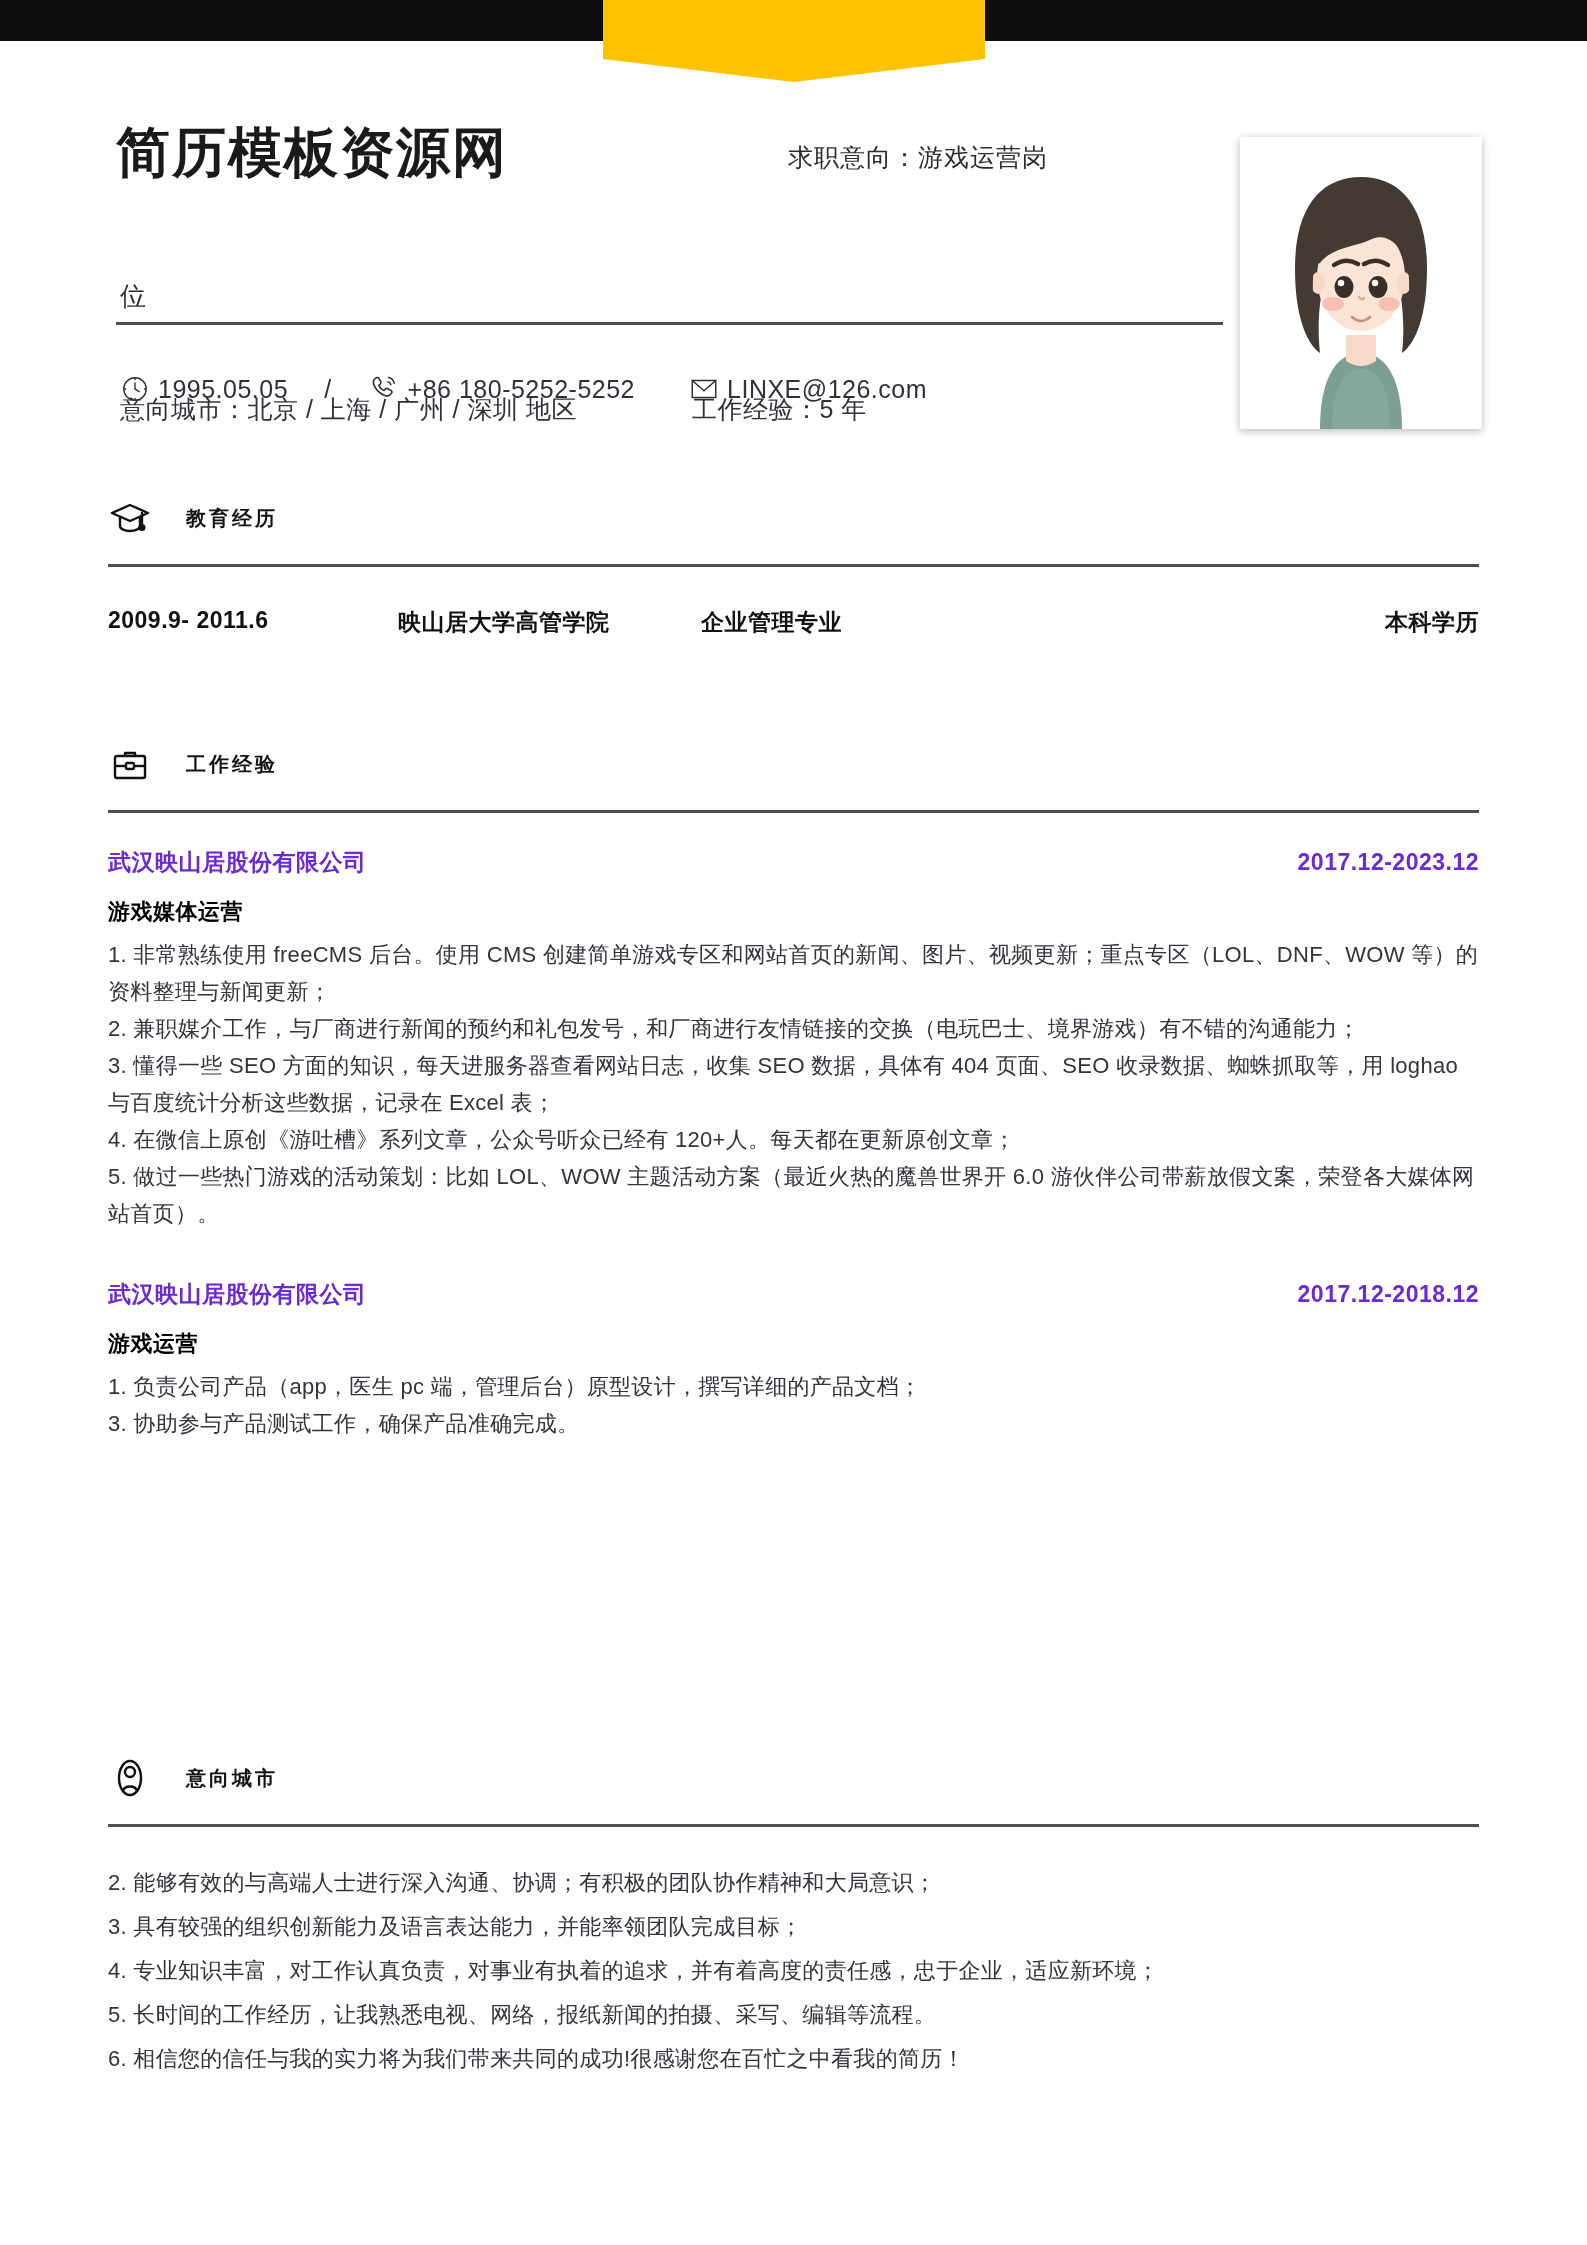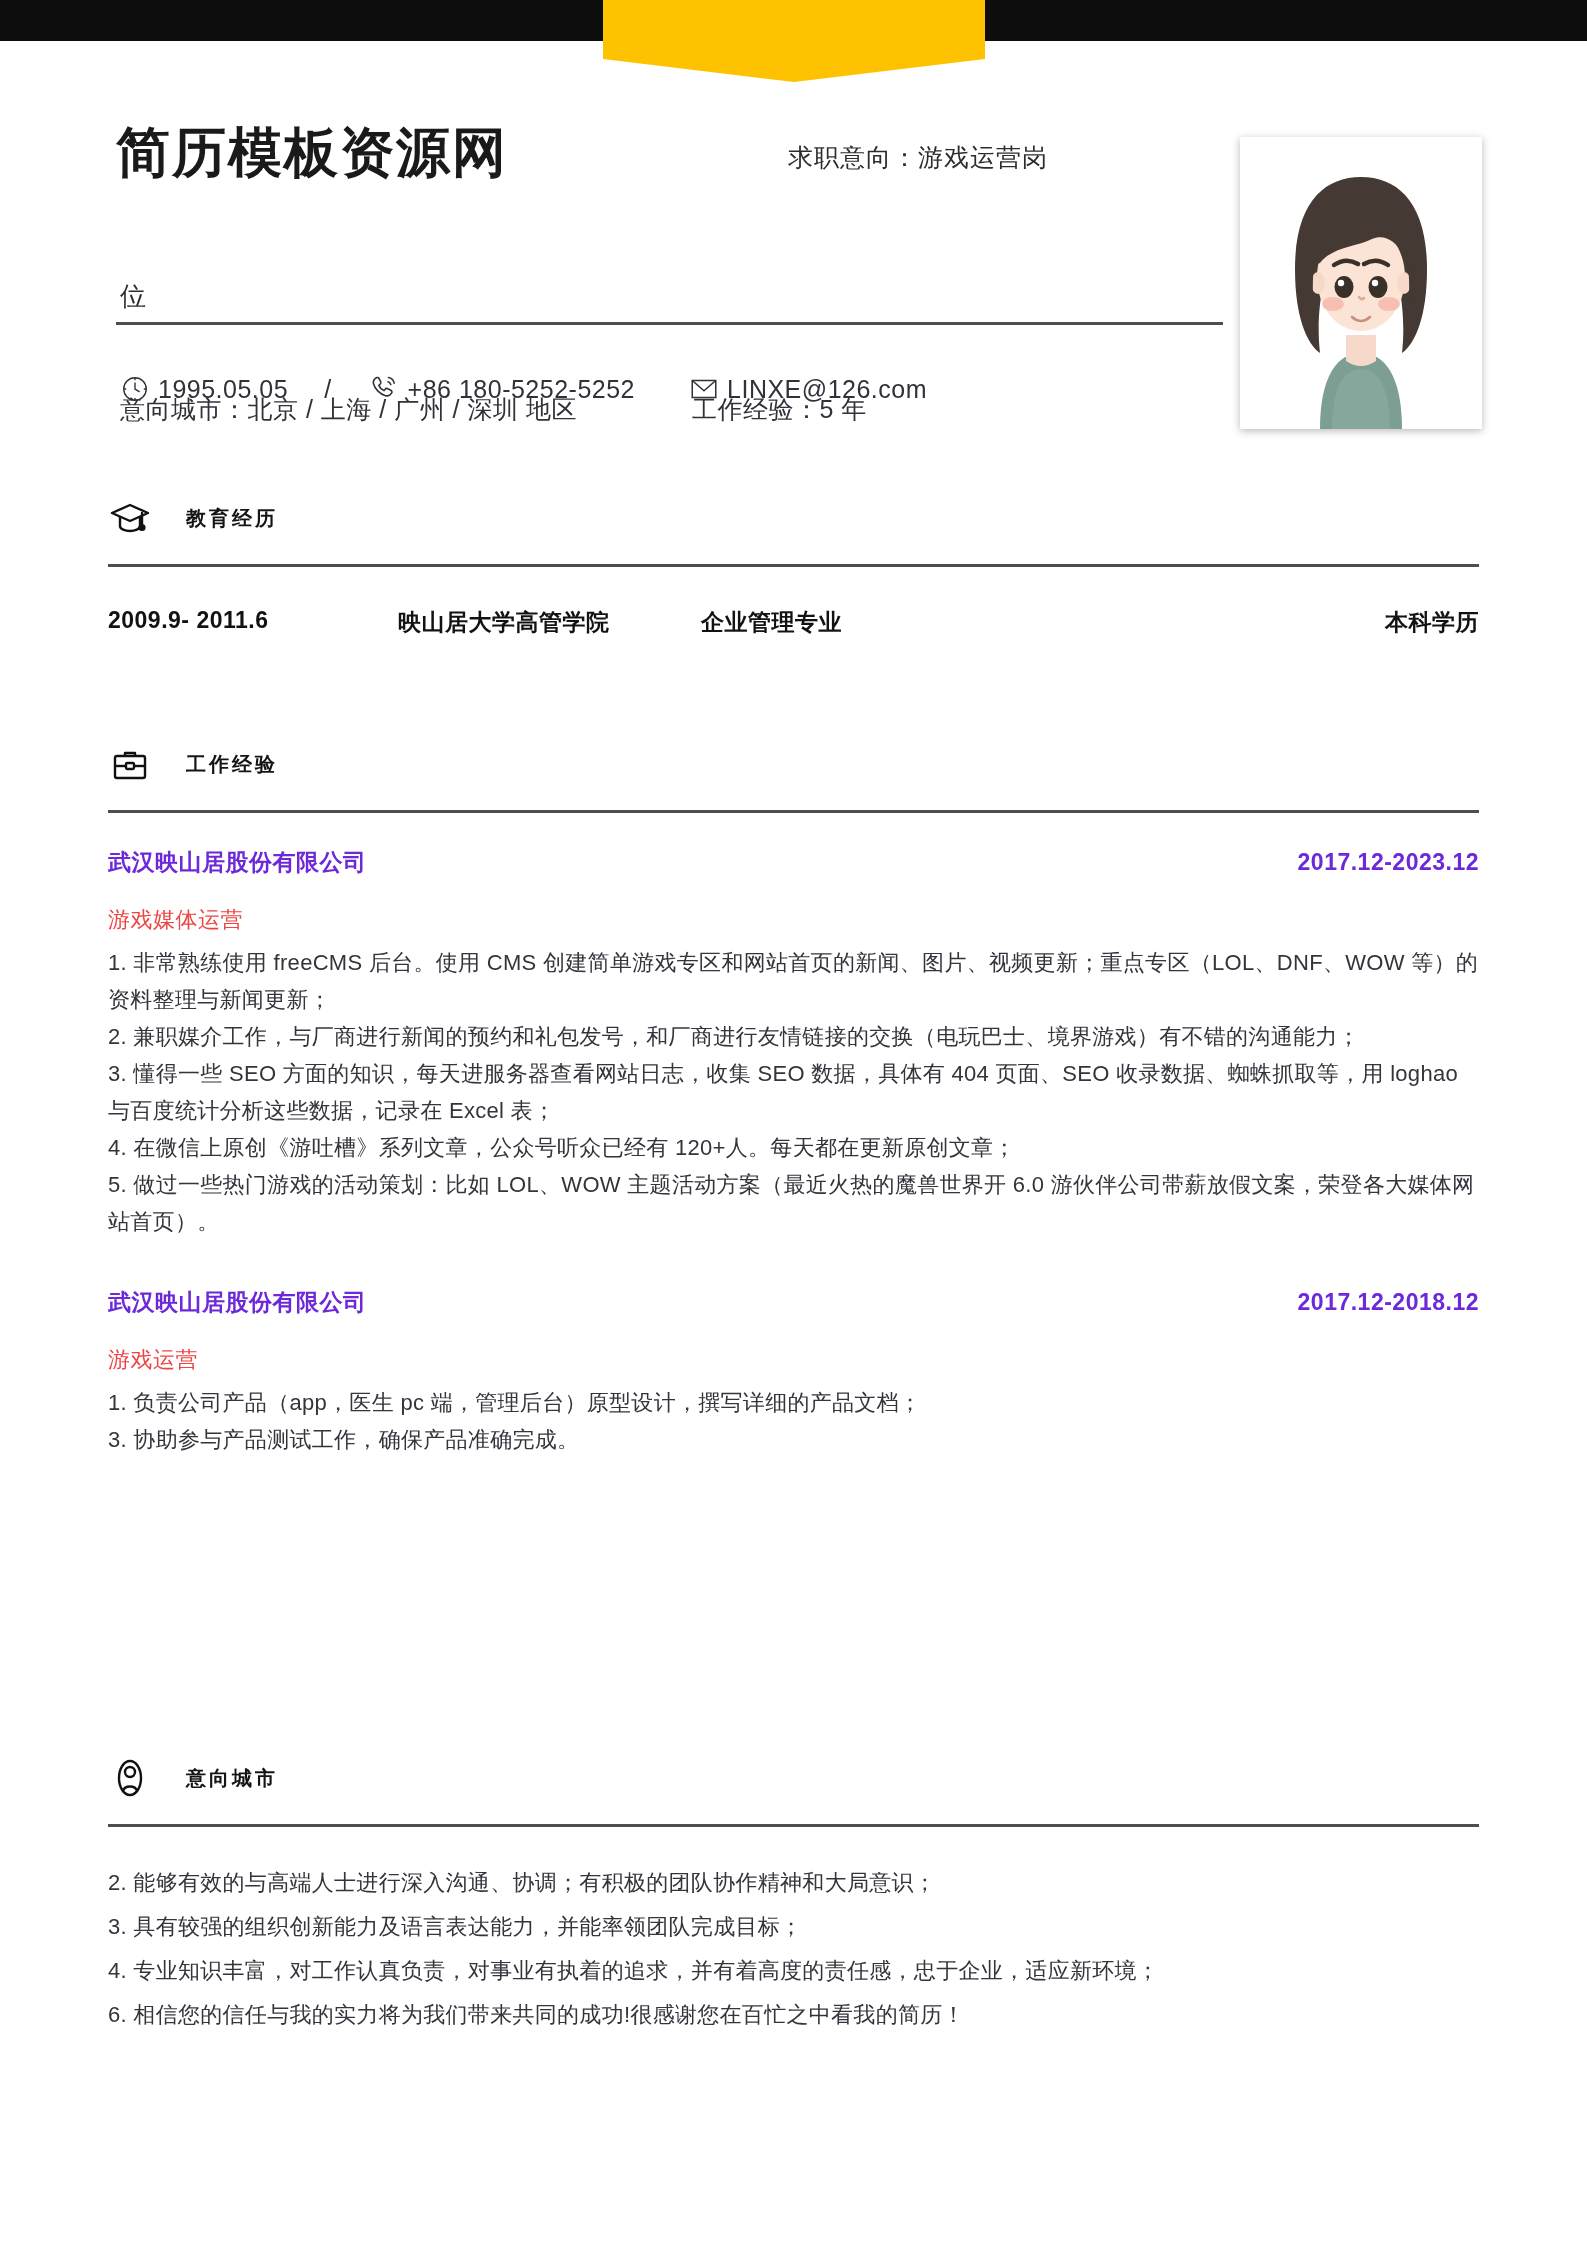--- a/index.html
+++ b/index.html
@@ -151,23 +151,23 @@
     display: flex;
     justify-content: space-between;
     align-items: baseline;
     font-size: 23px;
     font-weight: 700;
     color: #6d28d9;
     letter-spacing: .5px;
   }
   .job-role {
     font-size: 22px;
-    font-weight: 400;
-    color: #ef4444;
-    margin-top: 27px;
+    font-weight: 700;
+    color: #000000;
+    margin-top: 19px;
     letter-spacing: .5px;
   }
   .bullets { margin-top: 10px; }
   .bullets li {
     font-size: 22px;
     line-height: 1.68;
     color: #33343c;
     letter-spacing: .3px;
     list-style: none;
   }
@@ -355,15 +355,16 @@
       </svg>
     </span>
     <span class="sec-title">意向城市</span>
   </div>
   <div class="sec-rule"></div>
 
   <ul id="intro-list">
     <li>2. 能够有效的与高端人士进行深入沟通、协调；有积极的团队协作精神和大局意识；</li>
     <li>3. 具有较强的组织创新能力及语言表达能力，并能率领团队完成目标；</li>
     <li>4. 专业知识丰富，对工作认真负责，对事业有执着的追求，并有着高度的责任感，忠于企业，适应新环境；</li>
+    <li>5. 长时间的工作经历，让我熟悉电视、网络，报纸新闻的拍摄、采写、编辑等流程。</li>
     <li>6. 相信您的信任与我的实力将为我们带来共同的成功!很感谢您在百忙之中看我的简历！</li>
   </ul>
 </div>
 
 </body></html>

